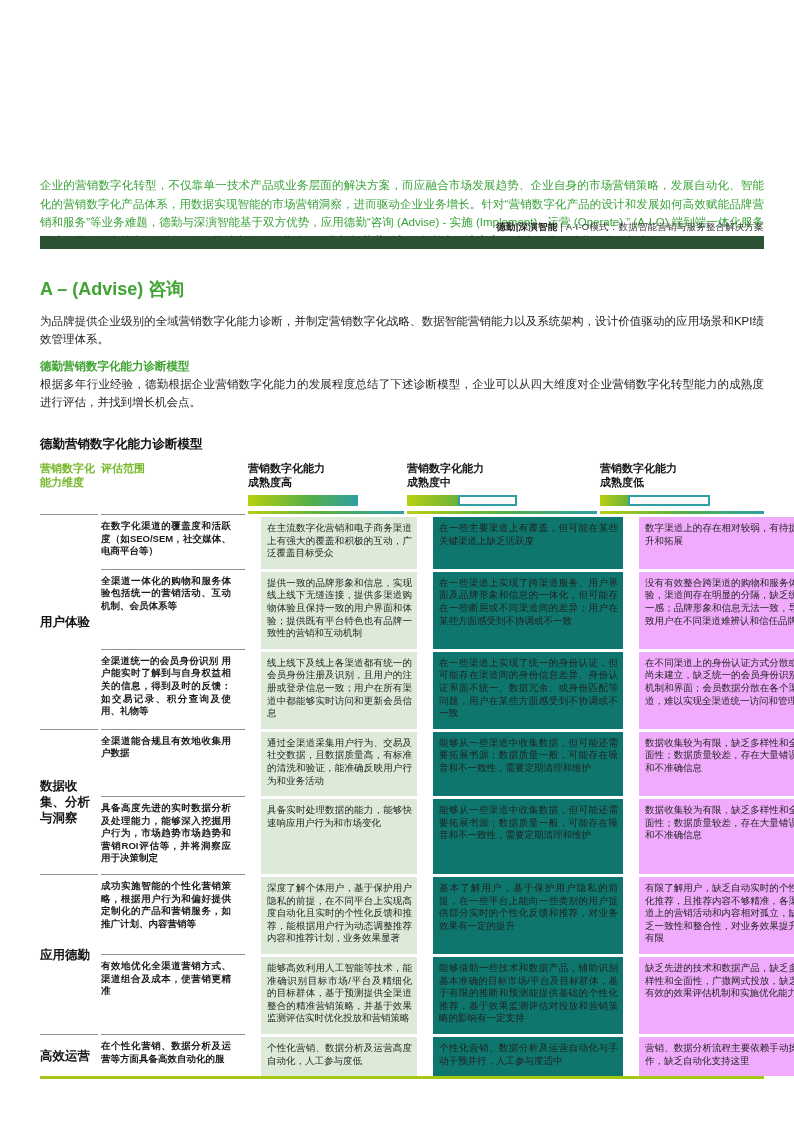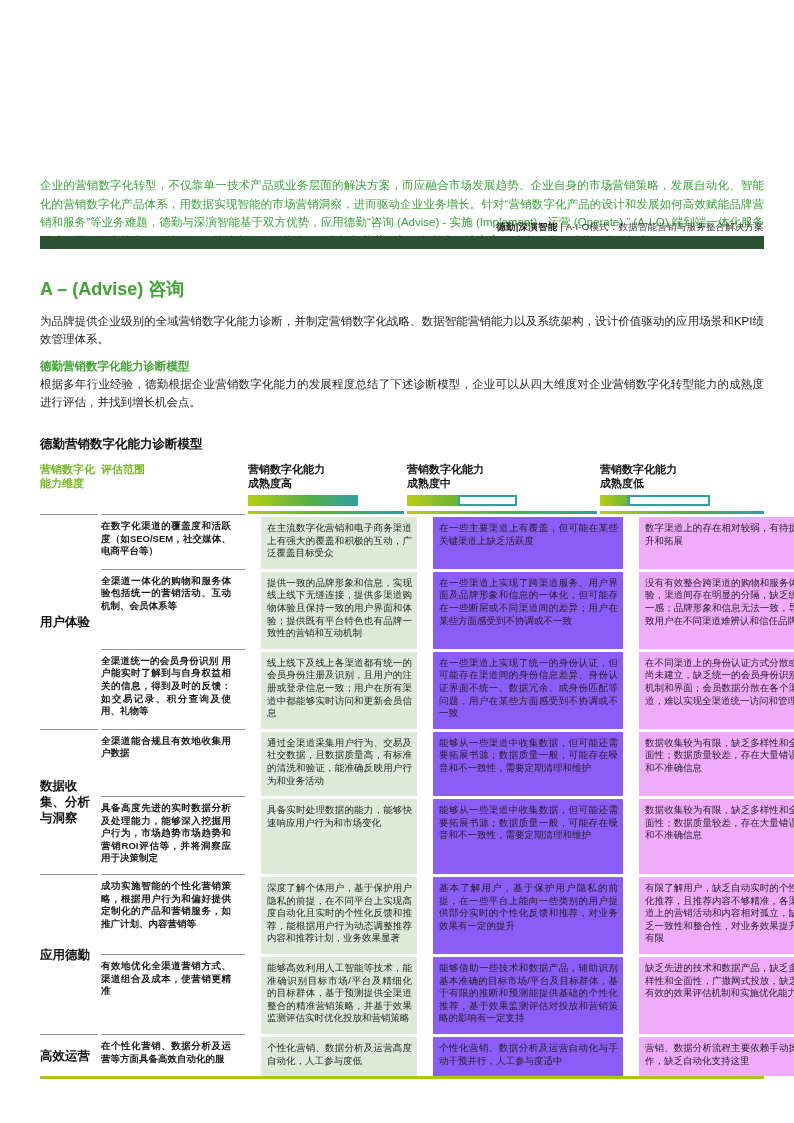--- a/index.html
+++ b/index.html
@@ -18,38 +18,38 @@
 
   .advise-title { margin-top:27px; font-size:18px; font-weight:bold; color:#3fa432; }
   .body-p { margin-top:12px; font-size:11.5px; line-height:17.5px; color:#1e1e1e; text-align:justify; }
   .green-sub { margin-top:11px; font-size:11.5px; font-weight:bold; color:#3fa432; }
   .body-p2 { margin-top:2px; font-size:11.5px; line-height:17.5px; color:#1e1e1e; text-align:justify; }
 
   .table-title { margin-top:25px; font-size:12.5px; font-weight:bold; color:#111; }
 
   
   .dtable { margin-top:5px; width:724px; }
-  .t-head { display:grid; grid-template-columns:58px 144px 156px 190px 164px; column-gap:3px; }
+  .t-head { display:grid; grid-template-columns:58px 144px 156px 190px 164px; column-gap:3px;font-family:Liberation Mono, monospace; }
   .h-green { font-size:11px; font-weight:bold; color:#76b82a; line-height:14px; padding-top:4px; }
   .h-mat { display:flex; flex-direction:column; padding-top:4px; }
   .h-mat .hm-t { font-size:11px; font-weight:bold; color:#141414; line-height:14px; }
   .bar-wrap { margin-top:5px; height:11px; width:110px; position:relative; }
   .bar-fill-high { height:11px; background:linear-gradient(90deg,#b9cf10,#54b045 55%,#2f9fa3); }
   .bar-shell { position:absolute; top:0; bottom:0; border:2px solid #2f9fa3; background:#ffffff; right:0; }
   .bar-fill-part { position:absolute; left:0; top:0; bottom:0; background:linear-gradient(90deg,#b9cf10,#6ab33a); }
   .grad-line { margin-top:5px; height:3px; width:100%; background:linear-gradient(90deg,#b9cf10,#54b045 50%,#2f9fa3); }
 
   .t-group { display:flex; column-gap:3px; }
   .g-dim { width:58px; flex:0 0 58px; border-top:1px solid #8f8f8f; display:flex; align-items:center; font-size:12.5px; font-weight:bold; color:#141414; line-height:16px; }
   .g-rows { flex:1 1 auto; display:flex; flex-direction:column; }
   .t-row { display:grid; grid-template-columns:144px 156px 190px 164px; column-gap:16px; }
   .cell-scope { border-top:1px solid #8f8f8f; font-size:9.5px; font-weight:bold; color:#1c1c1c; line-height:12.6px; padding:5px 14px 9px 0; text-align:justify; }
   .cell { font-size:9.5px; color:#1f1f1f; line-height:12.6px; padding:5px 5px 9px 6px; border-top:3px solid #ffffff; text-align:justify; }
   .cell-high { background:#dcead7; }
-  .cell-mid  { background:#8b5cf6; }
+  .cell-mid  { background:#0f766e; }
   .cell-low  { background:#f0abfc; }
   .t-bottom-line { height:3px; background:#a7c716; width:724px; }
 </style>
 </head>
 <body>
 
 <div class="page">
 
   <div class="doc-header">
     <span class="brand">德勤|深演智能</span>

